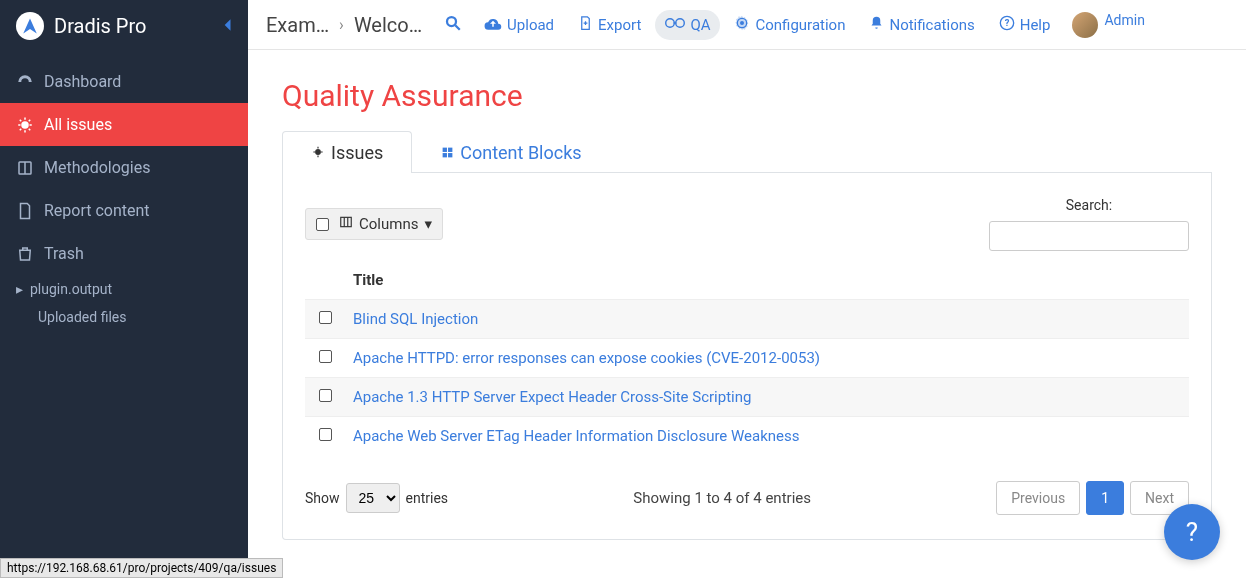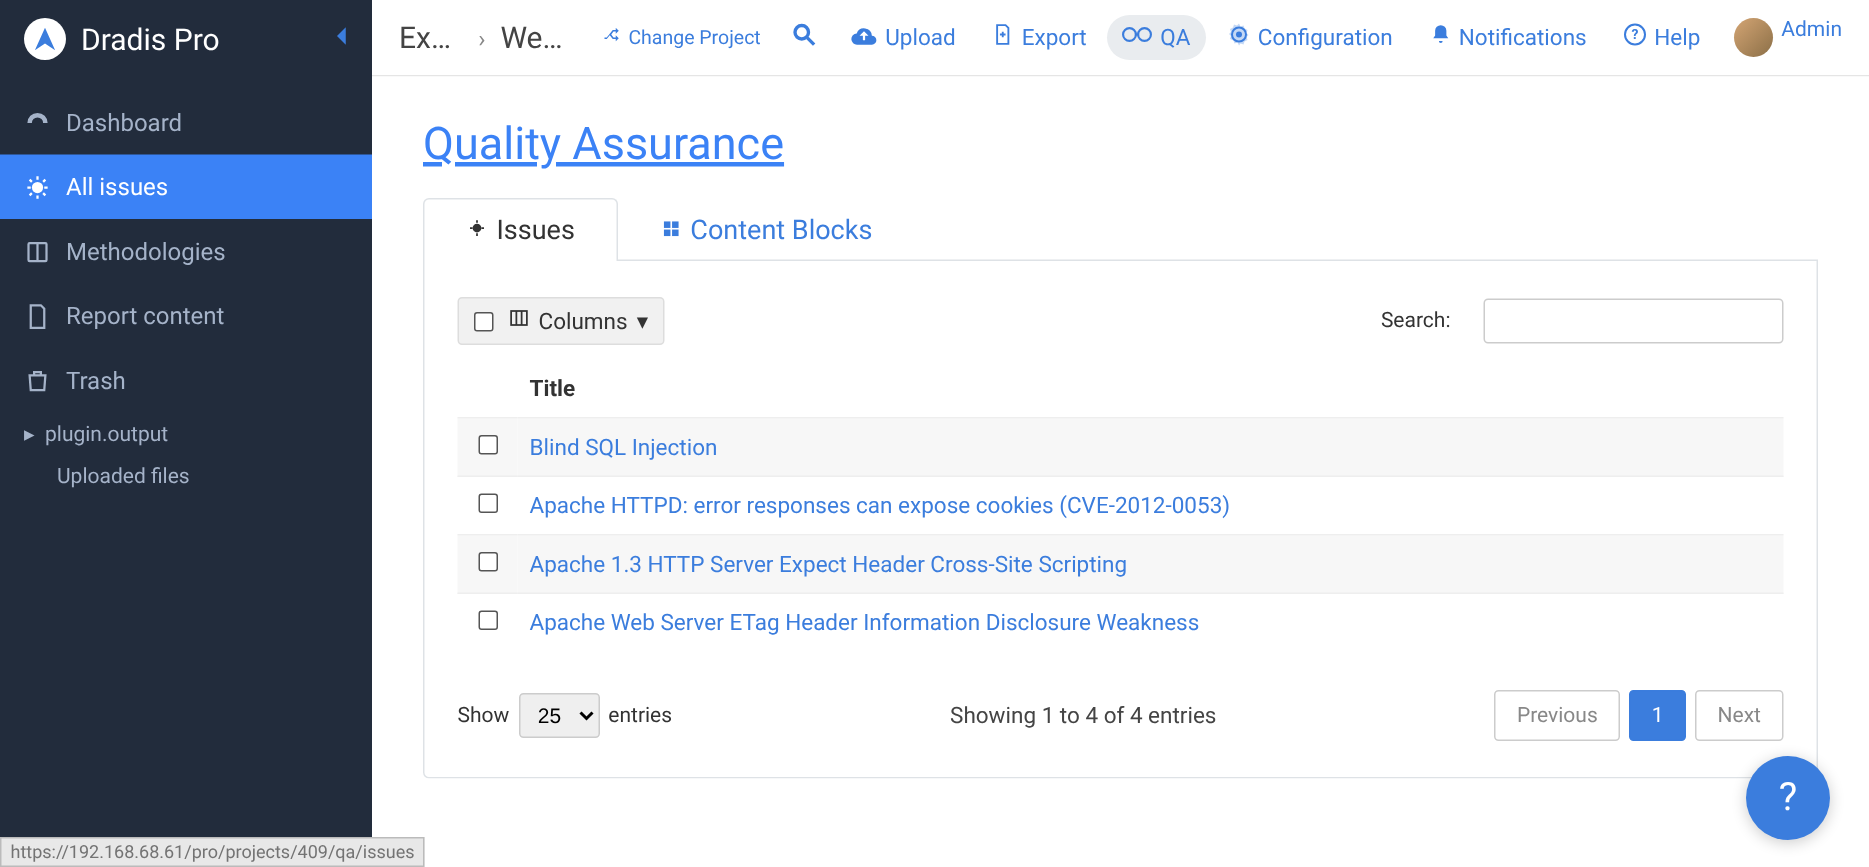--- a/index.html
+++ b/index.html
@@ -8,21 +8,21 @@
 
 
 .sidebar { width: 248px; background: #222c3c; color: #a5b3c9; display: flex; flex-direction: column; flex-shrink: 0; }
 .sidebar-header { display: flex; align-items: center; padding: 12px 16px; color: #fff; }
 .logo { width: 28px; height: 28px; background: #fff; border-radius: 50%; margin-right: 10px; display: flex; align-items: center; justify-content: center; }
 .logo svg { width: 18px; height: 18px; }
 .brand { font-size: 20px; font-weight: 400; flex: 1; }
 .collapse-icon { color: #3b7ddd; }
 .sidebar-nav { margin-top: 8px; }
 .nav-item { display: flex; align-items: center; padding: 12px 16px; cursor: pointer; color: #a5b3c9; font-size: 16px; }
-.nav-item.active { background: #3b82f6; color: #fff; }
+.nav-item.active { background: #ef4444; color: #fff; }
 .nav-item .icon { width: 28px; display: inline-flex; }
 .nav-section-head { display: flex; align-items: center; padding: 12px 16px; cursor: pointer; color: #a5b3c9; font-size: 16px; margin-top: 18px; }
 .nav-section-head .icon { width: 28px; display: inline-flex; }
 .nav-section-head .plus { margin-left: auto; font-size: 16px; }
 .tree { padding-left: 16px; }
 .tree-row { display: flex; align-items: center; padding: 6px 0; color: #a5b3c9; font-size: 14px; cursor: pointer; }
 .tree-row .caret { width: 14px; color: #a5b3c9; }
 .tree-row.indent { padding-left: 22px; }
 
 
@@ -33,30 +33,30 @@
 .tb-link { display: inline-flex; align-items: center; gap: 5px; color: #3b7ddd; font-size: 15px; padding: 6px 10px; cursor: pointer; border-radius: 18px; white-space: nowrap; }
 .tb-link.small { font-size: 13px; padding: 5px 8px; }
 .tb-link.active { background: #e9ecef; color: #3b7ddd; }
 .tb-icon-only { color: #3b7ddd; padding: 6px 8px; cursor: pointer; }
 .admin { display: inline-flex; align-items: flex-start; gap: 6px; margin-left: 8px; cursor: pointer; color: #3b7ddd; }
 .avatar { width: 26px; height: 26px; border-radius: 50%; background: linear-gradient(135deg,#d4a574,#8b6f47); }
 .topbar .spacer { flex: 0 0 6px; }
 
 
 .content { flex: 1; padding: 28px 34px; background: #fff; overflow: auto; }
-.page-title { font-size: 30px; font-weight: 400; color: #3b82f6; margin-bottom: 18px; text-decoration: underline; }
+.page-title { font-size: 30px; font-weight: 400; color: #ef4444; margin-bottom: 18px; }
 .tabs { display: flex; border-bottom: 1px solid #dee2e6; }
 .tab { padding: 10px 28px; cursor: pointer; color: #3b7ddd; font-size: 18px; display: inline-flex; align-items: center; gap: 6px; border: 1px solid transparent; border-bottom: none; margin-bottom: -1px; }
 .tab.active { color: #333; background: #fff; border-color: #dee2e6 #dee2e6 #fff; border-radius: 4px 4px 0 0; }
 .panel { border: 1px solid #dee2e6; border-top: none; padding: 24px 22px; border-radius: 0 0 4px 4px; }
 .toolbar-row { display: flex; align-items: center; margin-bottom: 10px; }
 .select-group { display: flex; align-items: center; background: #f1f1f1; border: 1px solid #ddd; border-radius: 3px; padding: 6px 10px; gap: 10px; }
 .chk { width: 13px; height: 13px; border: 1.5px solid #555; border-radius: 2px; display: inline-block; cursor: pointer; background: #fff; }
 .columns-btn { display: inline-flex; align-items: flex-start; gap: 6px; cursor: pointer; font-size: 15px; }
-.search-wrap { margin-left: auto; display: flex; align-items: center; gap: 22px; }
+.search-wrap { margin-left: auto; display: flex; align-items: center; gap: 8px; flex-direction: column; }
 .search-wrap input { border: 1px solid #ccc; border-radius: 3px; padding: 6px 10px; font-size: 14px; width: 200px; }
 
 table.data { width: 100%; border-collapse: collapse; margin-top: 6px; }
 table.data th { text-align: left; font-weight: 700; padding: 10px 8px; font-size: 15px; }
 table.data td { padding: 10px 8px; border-top: 1px solid #eee; font-size: 15px; }
 table.data tbody tr:nth-child(odd) { background: #f7f7f7; }
 table.data td.link { color: #3b7ddd; cursor: pointer; }
 .col-chk { width: 40px; text-align: center; }
 
 .footer-row { display: flex; align-items: center; margin-top: 26px; }
@@ -65,21 +65,21 @@
 .info-text { margin-left: auto; margin-right: auto; color: #444; font-size: 15px; }
 .pager { display: flex; gap: 6px; }
 .pager-btn { border: 1px solid #ccc; background: #fff; padding: 8px 14px; border-radius: 3px; cursor: pointer; color: #3b7ddd; font-size: 14px; }
 .pager-btn.active { background: #3b7ddd; color: #fff; border-color: #3b7ddd; }
 .pager-btn.disabled { color: #888; cursor: default; }
 
 
 .fab { position: absolute; right: 26px; bottom: 18px; width: 56px; height: 56px; border-radius: 50%; background: #3b7ddd; color: #fff; display: flex; align-items: center; justify-content: center; font-size: 26px; cursor: pointer; box-shadow: 0 2px 10px rgba(0,0,0,.2); }
 
 
-.statusbar { position: absolute; left: 0; bottom: 0; background: #e8e8e8; border: 1px solid #bbb; padding: 2px 6px; font-size: 12px; color: #737373; }
+.statusbar { position: absolute; left: 0; bottom: 0; background: #e8e8e8; border: 1px solid #bbb; padding: 2px 6px; font-size: 12px; color: #000000; }
 
 .icon-svg { fill: currentColor; }
 </style>
 </head>
 <body>
 
 <div class="app">
 
   <aside class="sidebar">
     <div class="sidebar-header">
@@ -151,26 +151,20 @@
     </nav>
   </aside>
 
   <div class="main">
     <div class="topbar">
       <span class="crumb">Exam…</span>
       <span class="crumb-sep">›</span>
       <span class="crumb">Welco…</span>
       <span class="spacer"></span>
 
-      <span class="tb-link small">
-        <span><svg width="12" height="12" viewBox="0 0 24 24">
-              <path fill="currentColor" d="M17 3l4 4-4 4V8h-3l-3 4 3 4h3v-3l4 4-4 4v-3h-4l-4-5-4 5H2v-2h3l4-5-4-5H2V6h3l4 5 4-5h4V3z"></path>
-            </svg></span>
-        <span>Change Project</span>
-      </span>
 
       <span class="tb-icon-only">
         <svg width="18" height="18" viewBox="0 0 24 24">
             <circle cx="10" cy="10" r="6" fill="none" stroke="currentColor" stroke-width="3"></circle>
             <line x1="15" y1="15" x2="21" y2="21" stroke="currentColor" stroke-width="3"></line>
           </svg>
       </span>
 
       <span class="tb-link">
         <span><svg width="18" height="14" viewBox="0 0 24 18">

